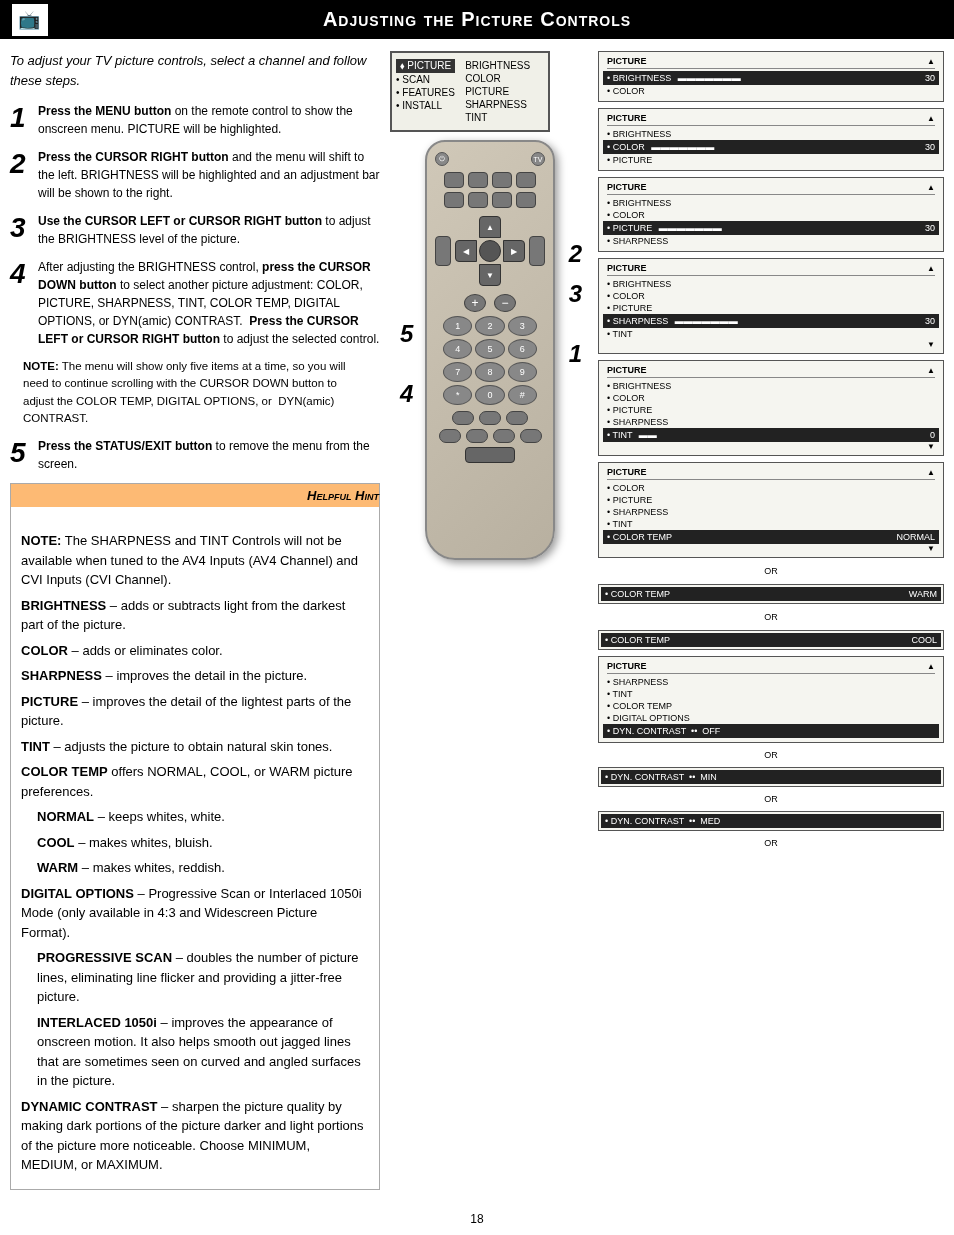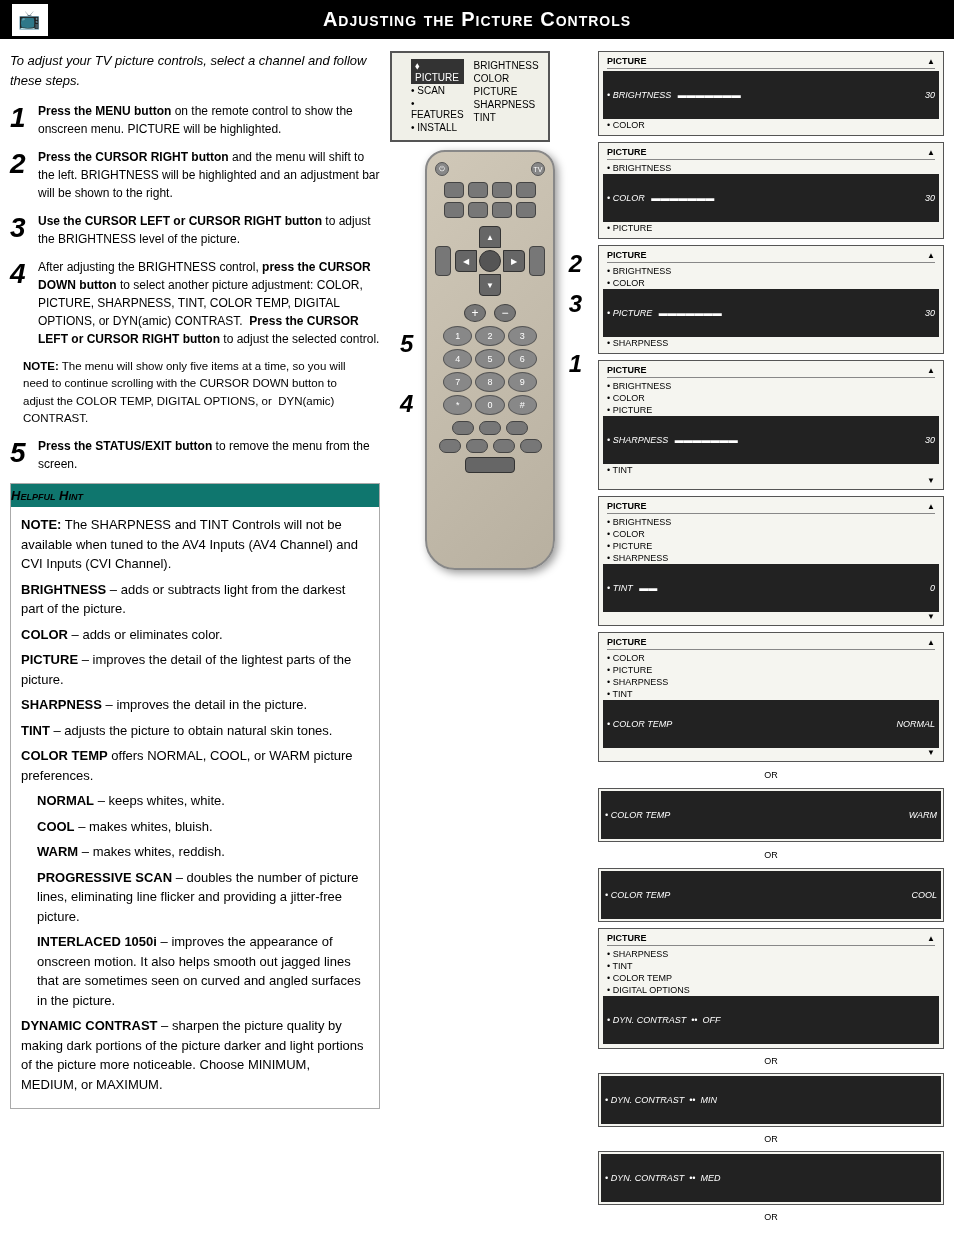--- a/index.html
+++ b/index.html
@@ -102,27 +102,27 @@
       margin-bottom: 10px;
     }
 
     
     .helpful-hint {
       border: 1px solid #aaa;
       padding: 8px 10px;
       margin-top: 8px;
     }
     .helpful-hint-title {
-      text-align: left;
+      text-align: right;
       font-size: 13px;
       font-weight: bold;
       font-style: italic;
       font-variant: small-caps;
-      background: #0f766e;
-      margin: -8px -10px 8px -10px;
+      background: #fdba74;
+      margin: -8px -10px 24px -10px;
       padding: 4px 0;
     }
     .helpful-hint p {
       margin-bottom: 6px;
       font-size: 13px;
       line-height: 1.5;
     }
     .helpful-hint strong {
       font-weight: bold;
     }
@@ -135,21 +135,21 @@
       flex: 1;
       display: flex;
       flex-direction: row;
       gap: 8px;
     }
 
     
     .menu-display {
       border: 2px solid #555;
       background: #f0f0e8;
-      padding: 6px 19px;
+      padding: 6px 4px;
       margin-bottom: 8px;
       font-size: 10px;
       width: 160px;
     }
     .menu-display .menu-item {
       padding: 1px 0;
     }
     .menu-display .menu-item.active {
       background: #333;
       color: #fff;
@@ -294,23 +294,22 @@
       margin-bottom: 2px;
     }
     .osd-arrow { font-size: 8px; }
     .osd-item {
       padding: 1px 0;
       font-size: 9px;
     }
     .osd-item.active {
       background: #222;
       color: #fff;
-      padding: 19px 4px;
+      padding: 2px 4px;
       margin: 0 -4px;
-      font-style: italic;
     }
     .osd-value {
       float: right;
       font-size: 9px;
       text-align: right;
     }
 
     
     .page-number {
       text-align: center;
@@ -389,27 +388,28 @@
       <div class="step-text">
         <strong>Press the STATUS/EXIT button</strong> to remove the menu from the screen.
       </div>
     </div>
 
     <div class="helpful-hint">
       <div class="helpful-hint-title">Helpful Hint</div>
       <p><strong>NOTE:</strong> The SHARPNESS and TINT Controls will not be available when tuned to the AV4 Inputs (AV4 Channel) and CVI Inputs (CVI Channel).</p>
       <p><strong>BRIGHTNESS</strong> – adds or subtracts light from the darkest part of the picture.</p>
       <p><strong>COLOR</strong> – adds or eliminates color.</p>
+      <p><strong>SHARPNESS</strong> – improves the detail in the picture.</p>
       <p><strong>PICTURE</strong> – improves the detail of the lightest parts of the picture.</p>
-      <p><strong>SHARPNESS</strong> – improves the detail in the picture.</p>
       <p><strong>TINT</strong> – adjusts the picture to obtain natural skin tones.</p>
       <p><strong>COLOR TEMP</strong> offers NORMAL, COOL, or WARM picture preferences.</p>
       <p class="indent"><strong>NORMAL</strong> – keeps whites, white.</p>
       <p class="indent"><strong>COOL</strong> – makes whites, bluish.</p>
       <p class="indent"><strong>WARM</strong> – makes whites, reddish.</p>
+      <p><strong>DIGITAL OPTIONS</strong> – Progressive Scan or Interlaced 1050i Mode (only available in 4:3 and Widescreen Picture Format).</p>
       <p class="indent"><strong>PROGRESSIVE SCAN</strong> – doubles the number of picture lines, eliminating line flicker and providing a jitter-free picture.</p>
       <p class="indent"><strong>INTERLACED 1050i</strong> – improves the appearance of onscreen motion. It also helps smooth out jagged lines that are sometimes seen on curved and angled surfaces in the picture.</p>
       <p><strong>DYNAMIC CONTRAST</strong> – sharpen the picture quality by making dark portions of the picture darker and light portions of the picture more noticeable. Choose MINIMUM, MEDIUM, or MAXIMUM.</p>
     </div>
   </div>
 
   <div class="right-column">
 
     <div class="remote-wrapper">
 

